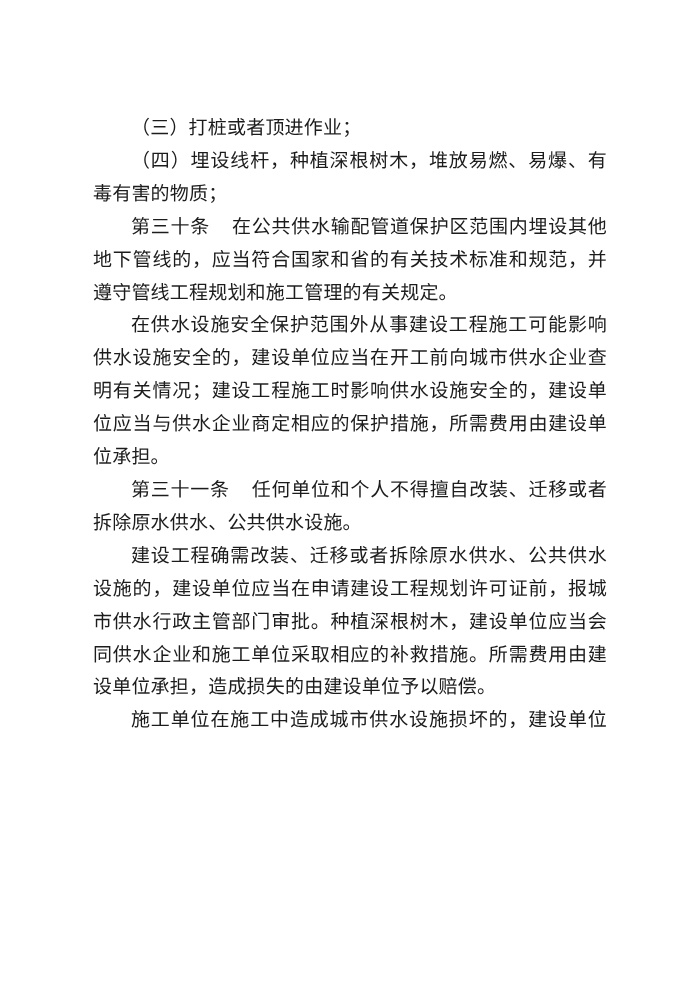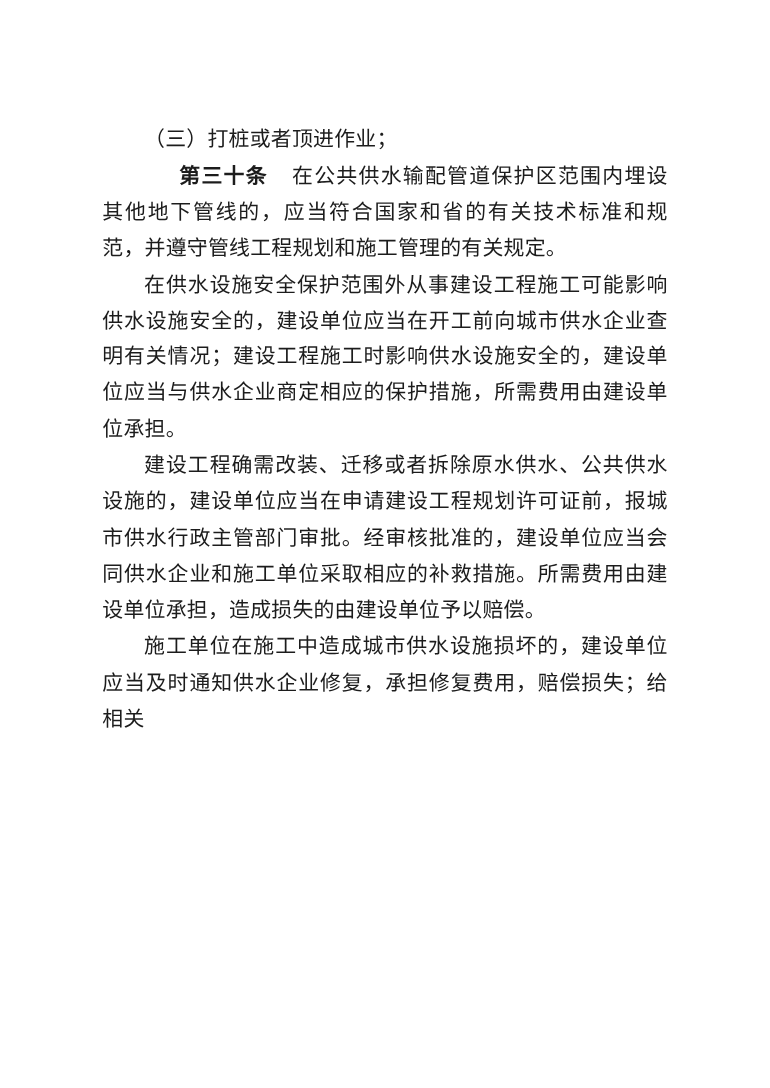--- a/index.html
+++ b/index.html
@@ -26,43 +26,44 @@
     font-size: 19px;
     line-height: 32.9px;
     color: #1c1c1c;
     text-align: justify;
     text-justify: inter-character;
     text-indent: 2em;
     letter-spacing: 0.2px;
     word-break: break-all;
   }
   .article-head {
-    font-weight: bold;
+    font-weight: normal;
     margin-right: 1.15em;
-    margin-left: 32px;
   }
   .article-head:empty {
     display: none;
     margin: 0;
   }
 </style>
 </head>
 <body>
 
 <div class="page">
   <div class="doc-body">
 
     <p><span>（三）打桩或者顶进作业；</span></p>
 
+    <p><span>（四）埋设线杆，种植深根树木，堆放易燃、易爆、有毒有害的物质；</span></p>
 
 
     <p><span class="article-head">第三十条</span><span>在公共供水输配管道保护区范围内埋设其他地下管线的，应当符合国家和省的有关技术标准和规范，并遵守管线工程规划和施工管理的有关规定。</span></p>
 
 
     <p><span>在供水设施安全保护范围外从事建设工程施工可能影响供水设施安全的，建设单位应当在开工前向城市供水企业查明有关情况；建设工程施工时影响供水设施安全的，建设单位应当与供水企业商定相应的保护措施，所需费用由建设单位承担。</span></p>
 
+    <p><span class="article-head">第三十一条</span><span>任何单位和个人不得擅自改装、迁移或者拆除原水供水、公共供水设施。</span></p>
 
-    <p><span>建设工程确需改装、迁移或者拆除原水供水、公共供水设施的，建设单位应当在申请建设工程规划许可证前，报城市供水行政主管部门审批。经审核批准的，建设单位应当会同供水企业和施工单位采取相应的补救措施。所需费用由建设单位承担，造成损失的由建设单位予以赔偿。</span></p>
+    <p><span>建设工程确需改装、迁移或者拆除原水供水、公共供水设施的，建设单位应当在申请建设工程规划许可证前，报城市供水行政主管部门审批。种植深根树木，建设单位应当会同供水企业和施工单位采取相应的补救措施。所需费用由建设单位承担，造成损失的由建设单位予以赔偿。</span></p>
 
     <p><span>施工单位在施工中造成城市供水设施损坏的，建设单位应当及时通知供水企业修复，承担修复费用，赔偿损失；给相关</span></p>
 
   </div>
 </div>
 
 </body></html>

